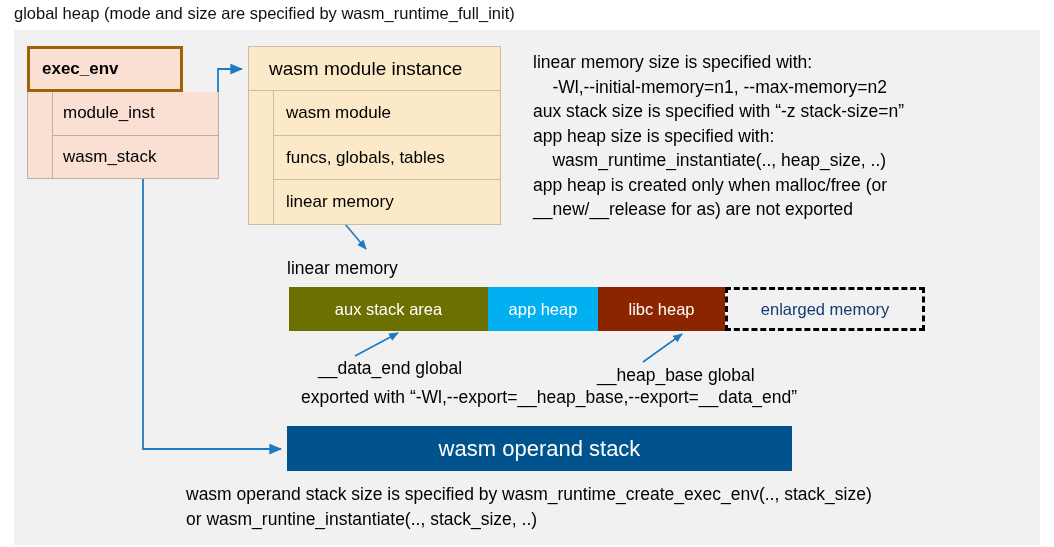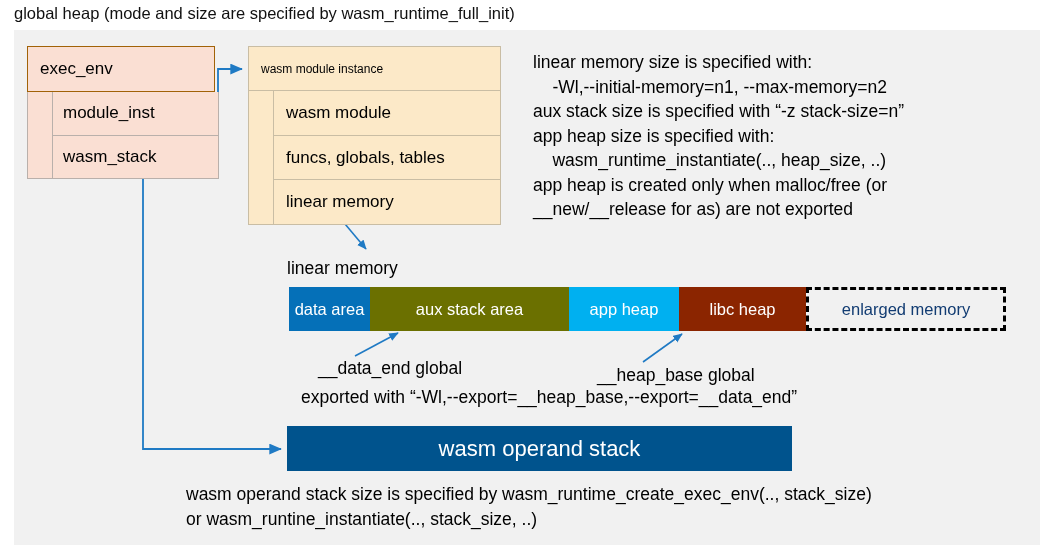--- a/index.html
+++ b/index.html
@@ -28,24 +28,25 @@
   .box{position:absolute;box-sizing:border-box;}
   .row{
     box-sizing:border-box;
     display:flex;align-items:center;
     font-size:17px;color:#000;
   }
 
   
   #exec-env{left:27px;top:46px;width:192px;height:133px;}
   #exec-env .hdr{
-    box-sizing:border-box;width:188px;height:46px;
-    background:#fadfd3;border:1px solid #a16207;
+    box-sizing:border-box;width:156px;height:46px;
+    background:#fadfd3;border:3px solid #a16207;
     display:flex;align-items:center;padding-left:12px;
     font-size:17px;
+    font-weight:bold;
   }
   #exec-env .body{
     box-sizing:border-box;width:192px;height:87px;
     background:#fadfd3;border:1px solid #b9b0ab;border-top:none;
     display:flex;
   }
   #exec-env .gutter{
     width:25px;height:100%;
     border-right:1px solid #b9b0ab;box-sizing:border-box;
   }
@@ -54,21 +55,21 @@
     flex:1;padding-left:10px;
     border-bottom:1px solid #b9b0ab;box-sizing:border-box;
   }
   #exec-env .fields .row:last-child{border-bottom:none;}
 
   
   #mod-inst{left:248px;top:46px;width:253px;height:179px;}
   #mod-inst .hdr{
     box-sizing:border-box;width:253px;height:45px;
     background:#fce9c8;border:1px solid #c9bda4;
-    display:flex;align-items:center;padding-left:12px;font-size:12px;
+    display:flex;align-items:center;padding-left:20px;font-size:19px;
   }
   #mod-inst .body{
     box-sizing:border-box;width:253px;height:134px;
     background:#fce9c8;border:1px solid #c9bda4;border-top:none;
     display:flex;
   }
   #mod-inst .gutter{
     width:25px;height:100%;
     border-right:1px solid #c9bda4;box-sizing:border-box;
   }
@@ -185,21 +186,20 @@
   <div id="note">linear memory size is specified with:
     -Wl,--initial-memory=n1, --max-memory=n2
 aux stack size is specified with “-z stack-size=n”
 app heap size is specified with:
     wasm_runtime_instantiate(.., heap_size, ..)
 app heap is created only when malloc/free (or
 __new/__release for as) are not exported</div>
 
   <div id="lm-label">linear memory</div>
   <div id="mem-bar">
-      <div class="seg" style="width: 81px; background: rgb(5, 112, 184);">data area</div>
       <div class="seg" style="width: 199px; background: rgb(107, 112, 0);">aux stack area</div>
       <div class="seg" style="width: 110px; background: rgb(0, 176, 240);">app heap</div>
       <div class="seg" style="width: 127px; background: rgb(139, 37, 0);">libc heap</div>
       <div class="seg dashed" style="width: 200px; color: rgb(18, 60, 114);">enlarged memory</div>
     </div>
 
   <div class="anno" id="anno-data-end">__data_end global</div>
   <div class="anno" id="anno-heap-base">__heap_base global</div>
   <div class="anno" id="anno-exported">exported with “-Wl,--export=__heap_base,--export=__data_end”</div>
 

